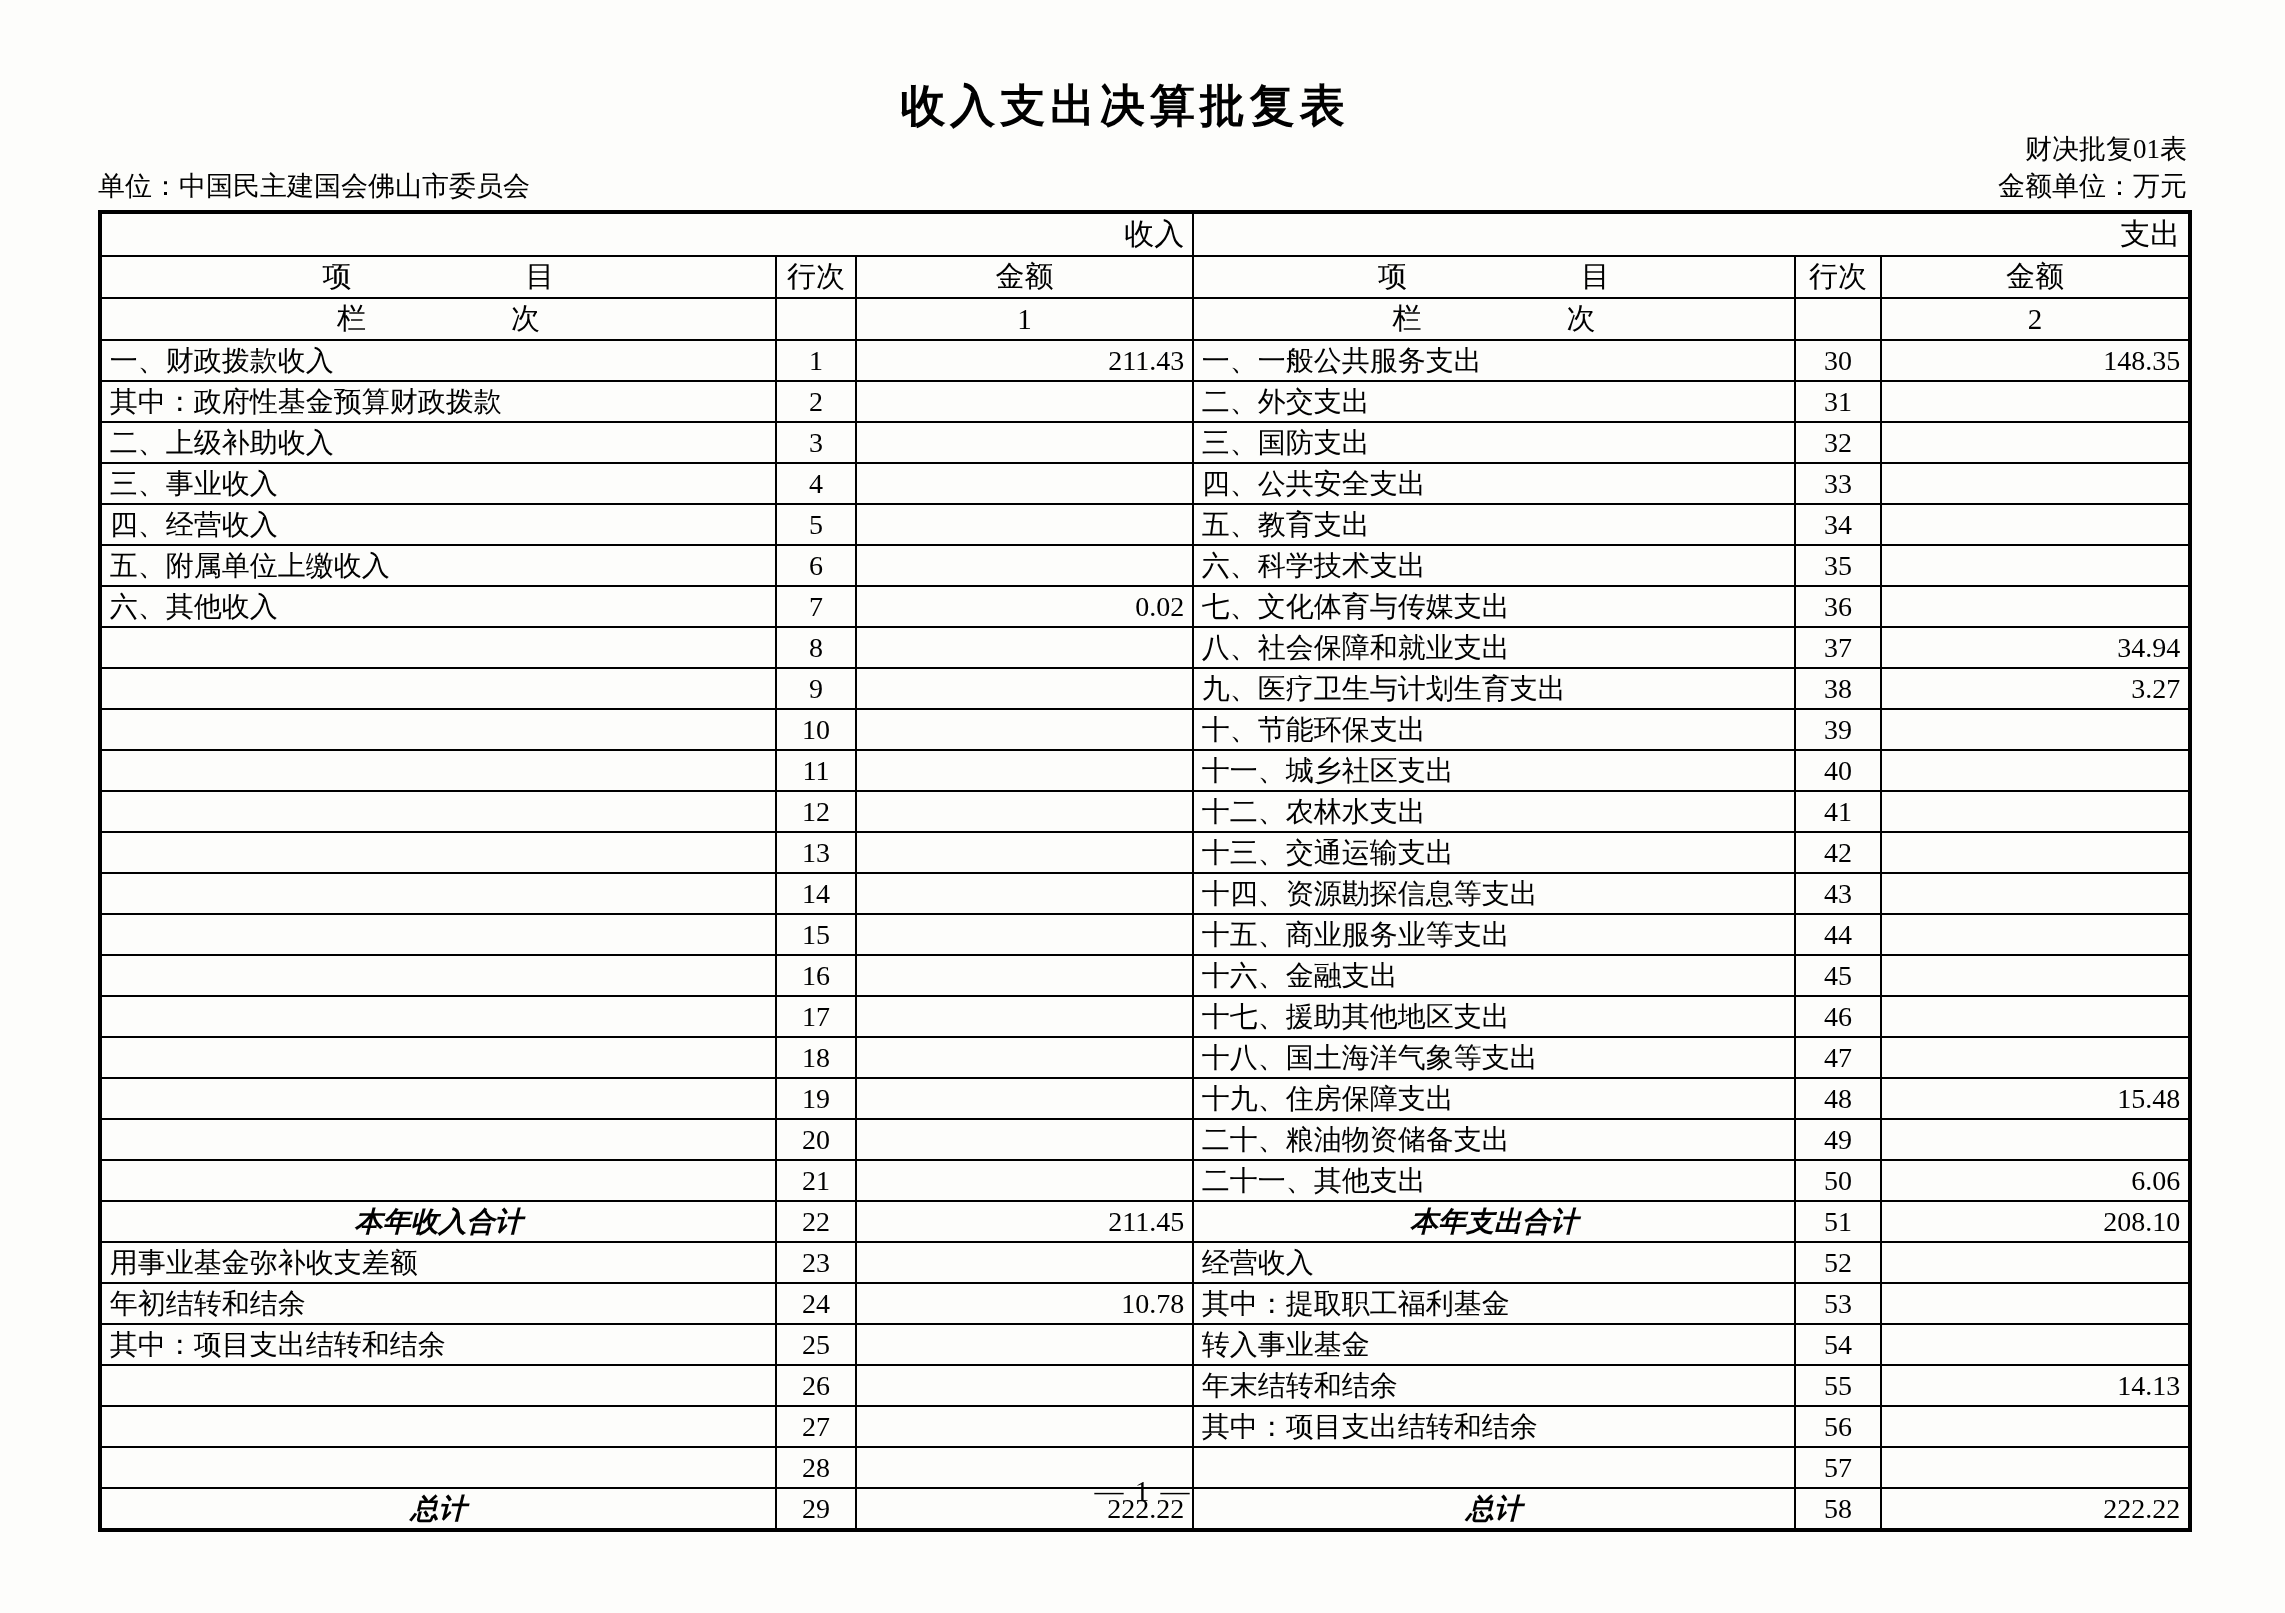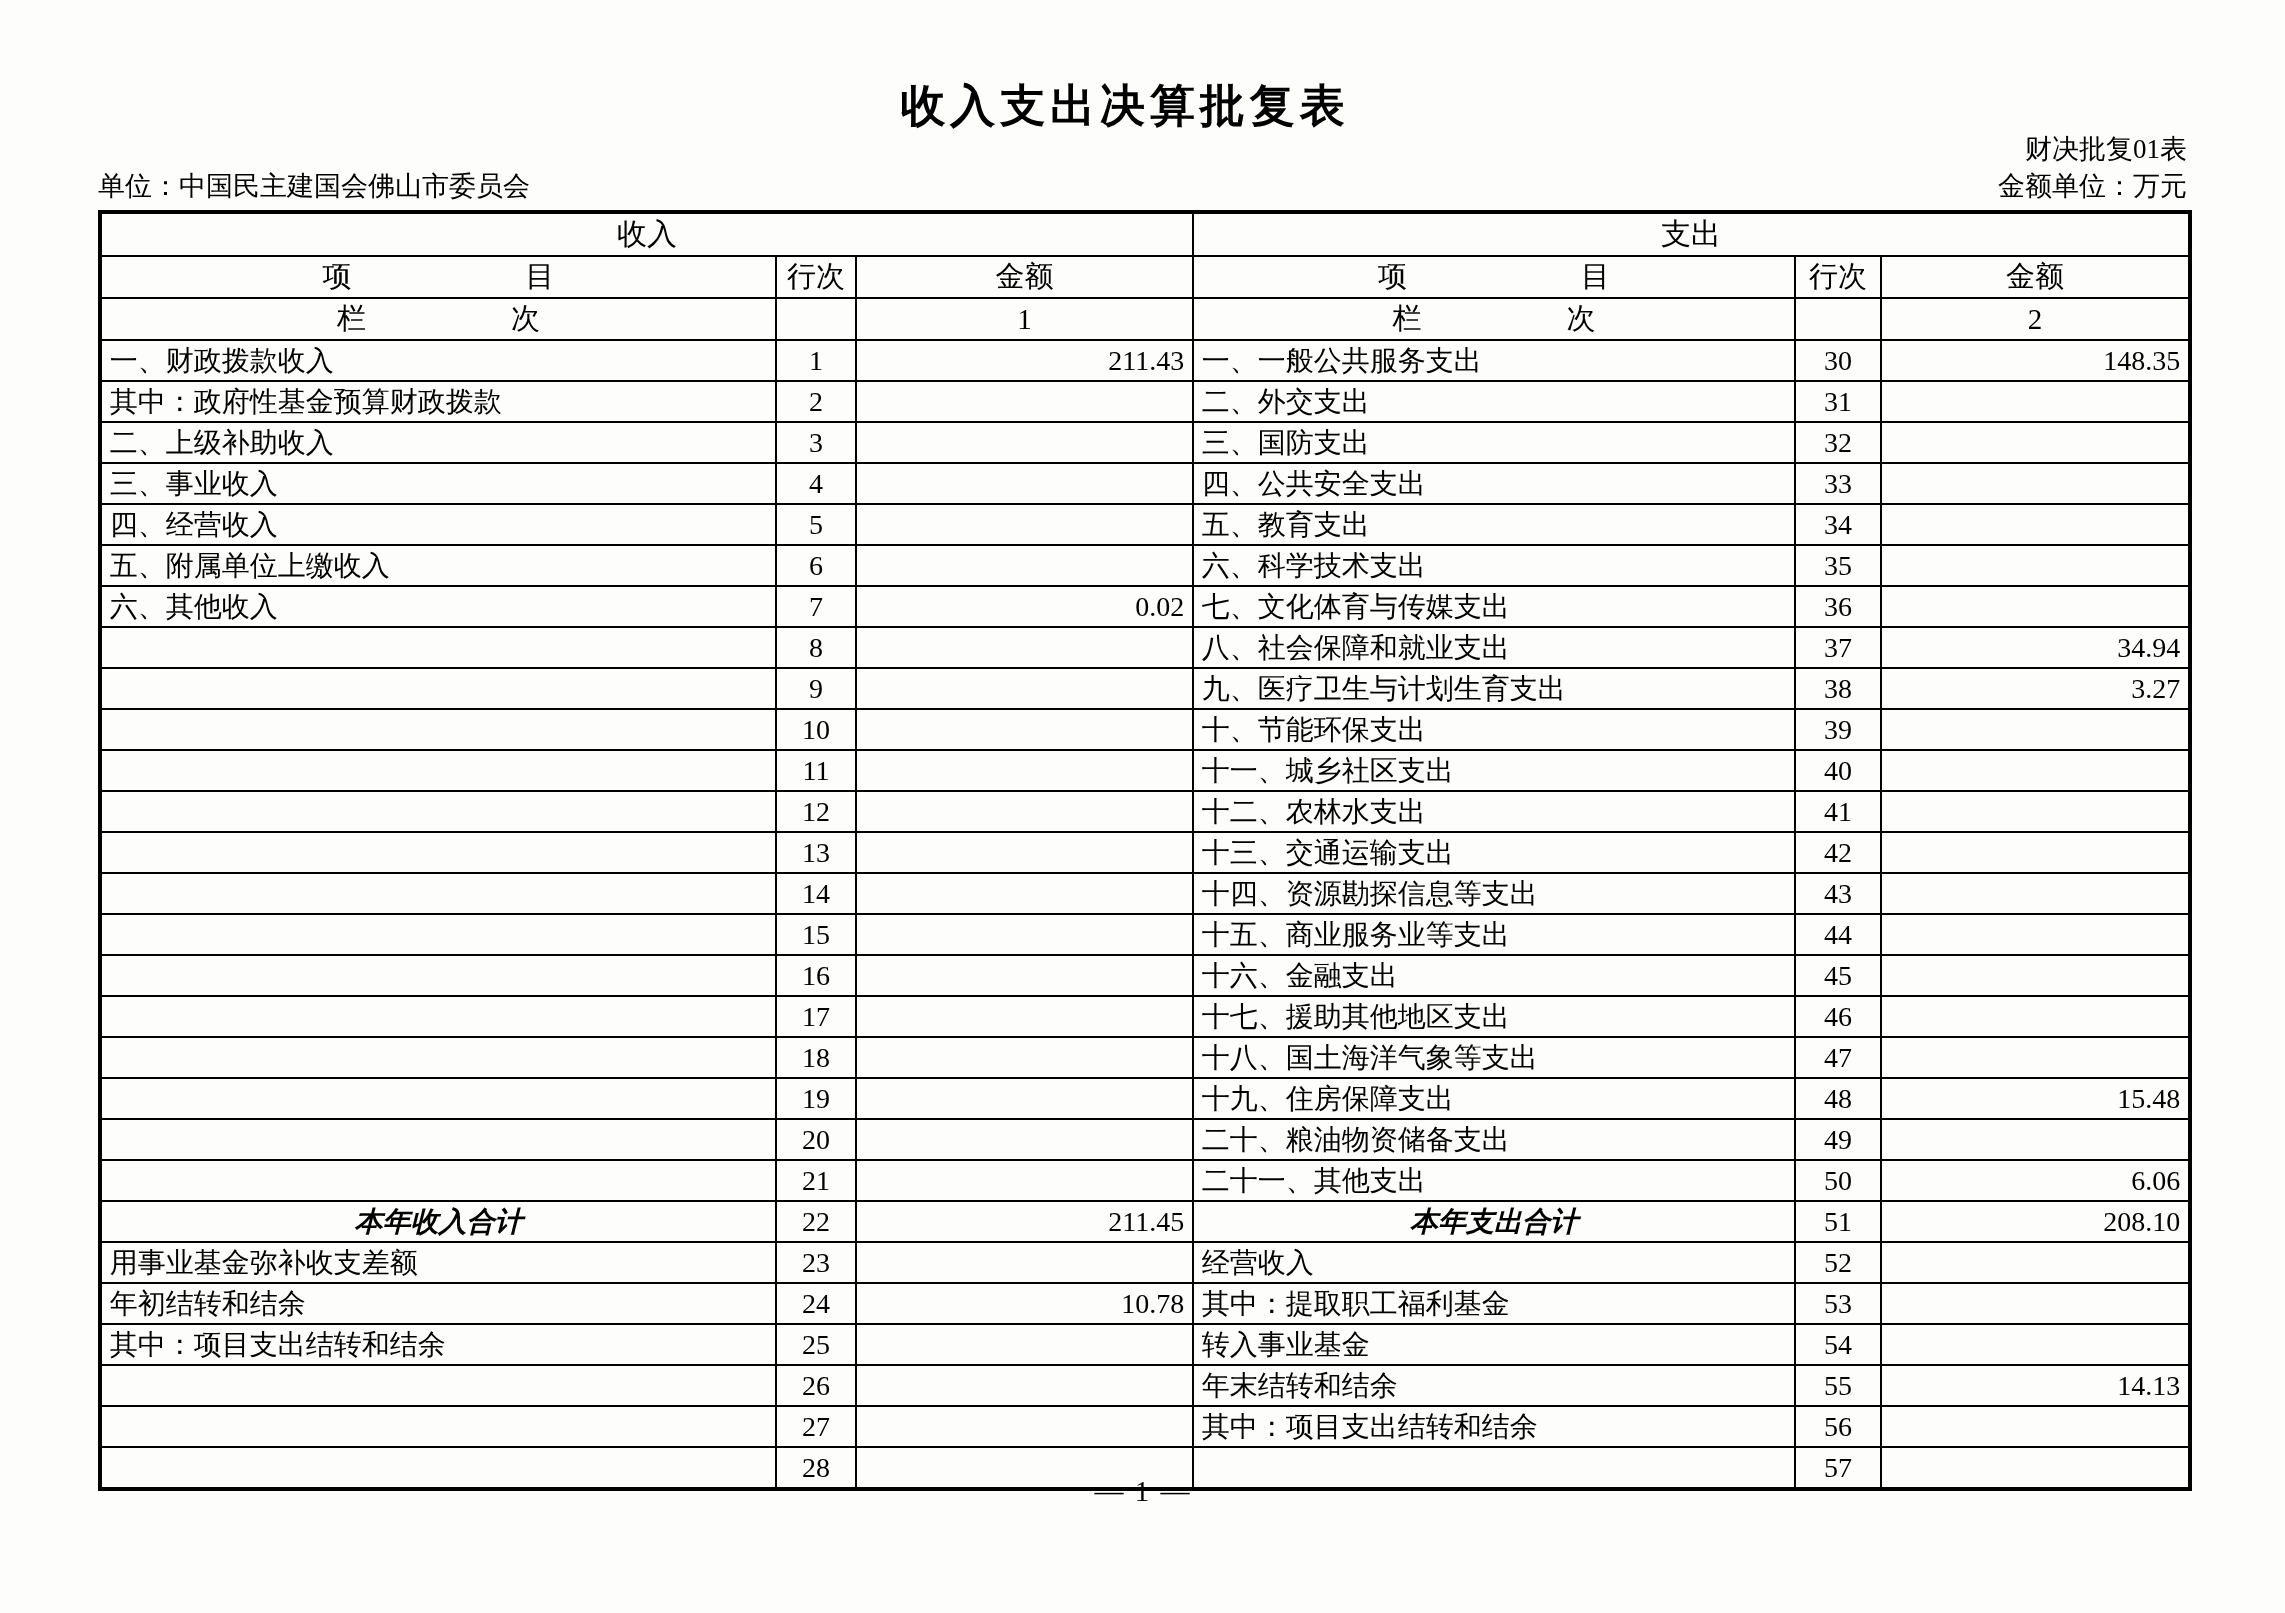--- a/index.html
+++ b/index.html
@@ -39,21 +39,21 @@
     border:2.9px solid #000;
     font-size:28px;
     height:39px;
     padding:0 7.8px;
     white-space:nowrap;
     overflow:hidden;
     vertical-align:middle;
   }
   tr.h1 td { height:33px; font-size:30px; }
   tr.h2 td, tr.h3 td { height:36px; font-size:29px; }
-  td.sec   { text-align:center; }
+  td.sec   { text-align:right; }
   td.colh  { text-align:center;margin-top:19px; }
   td.item  { text-align:left; padding-left:6.8px; }
   td.no    { text-align:center; padding:0 2px; }
   td.amt   { text-align:right; padding-right:7.8px; }
   td.sum   { text-align:center; font-weight:bold;font-style:italic; }
   td.ind-a { padding-left:64px; }
   td.ind-b { padding-left:39px; }
   td.ind-c { padding-left:35px; }
   td.ind-d { padding-left:125px; }
   .page-no {
@@ -316,17 +316,25 @@
         <td class="amt"></td>
     </tr>
     <tr>
       <td class="item"></td>
         <td class="no">28</td>
         <td class="amt"></td>
       <td class="item"></td>
         <td class="no">57</td>
         <td class="amt"></td>
     </tr>
+    <tr>
+      <td class="item sum">总计</td>
+        <td class="no">29</td>
+        <td class="amt">222.22</td>
+      <td class="item sum">总计</td>
+        <td class="no">58</td>
+        <td class="amt">222.22</td>
+    </tr>
   </tbody>
 </table>
 
 <div class="page-no">— 1 —</div>
 
 
 </body></html>

